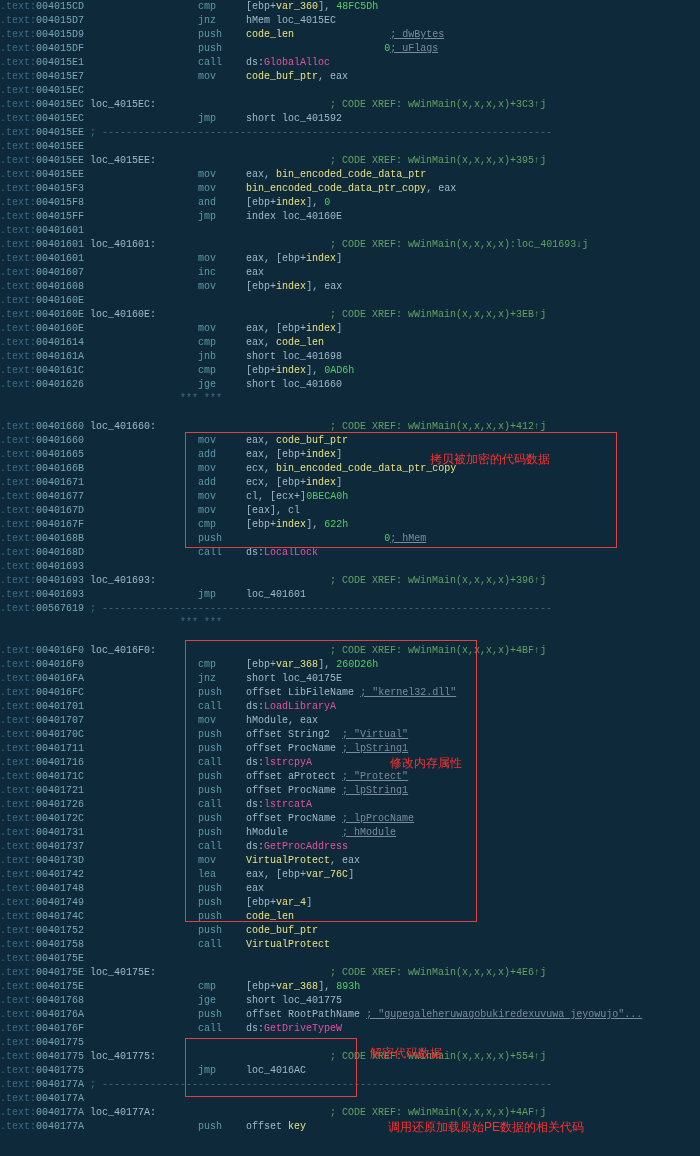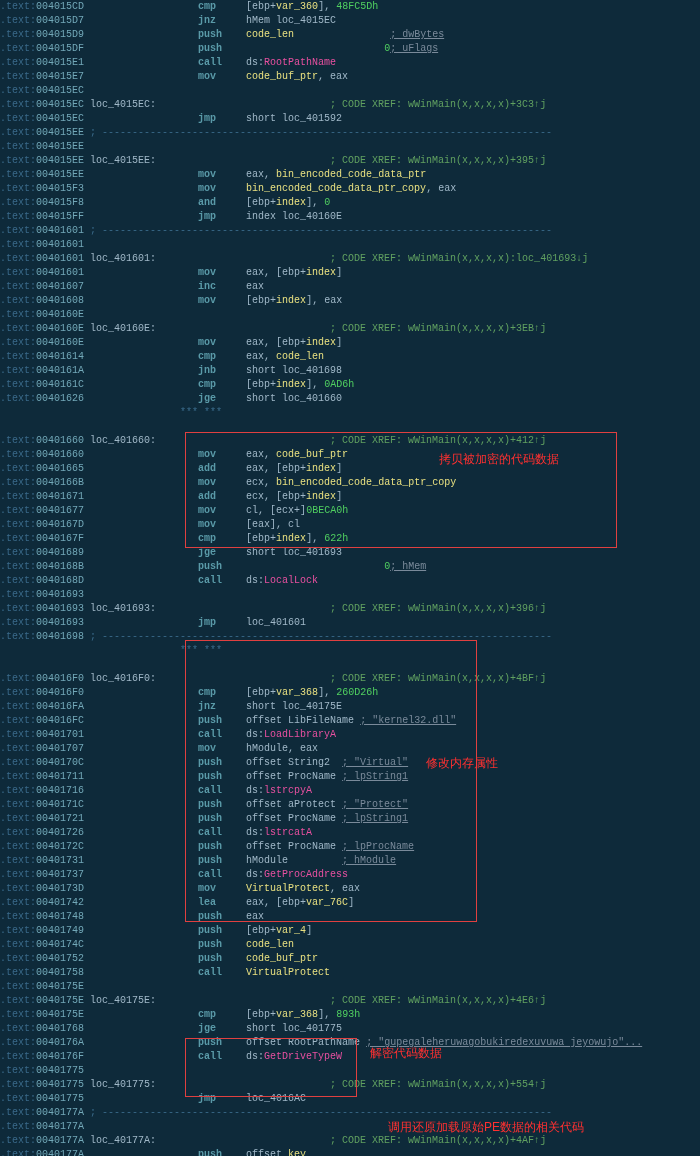--- a/index.html
+++ b/index.html
@@ -13,21 +13,21 @@
     width: 700px;
     position: relative;
   }
   .line {
     white-space: pre;
     height: 14px;
   }
   .seg { color: #3a6a8a; }
   .addr { color: #72a8b8; }
   .label { color: #a0b8c8; }
-  .mnem { color: #5a9aa8; font-weight: bold; }
+  .mnem { color: #5a9aa8; }
   .op { color: #a0b8c8; }
   .var { color: #e8e080; }
   .imm { color: #50d060; }
   .api { color: #e850a0; }
   .cmt { color: #7a8a9a; text-decoration: underline; }
   .xref { color: #60a060; }
   .dash { color: #3a6a8a; }
   .red-box {
     position: absolute;
     border: 1px solid #e04040;
@@ -42,33 +42,32 @@
   }
 </style>
 </head>
 <body>
 
 <div id="lines">
     <div class="line"><span class="seg">.text:</span><span class="addr">004015CD</span>                   <span class="mnem">cmp</span>     <span class="op">[ebp+</span><span class="var">var_360</span><span class="op">], </span><span class="imm">48FC5Dh</span></div>
     <div class="line"><span class="seg">.text:</span><span class="addr">004015D7</span>                   <span class="mnem">jnz</span>     <span class="op">hMem loc_4015EC</span></div>
     <div class="line"><span class="seg">.text:</span><span class="addr">004015D9</span>                   <span class="mnem">push</span>    <span class="op"></span><span class="var">code_len</span><span class="op">                </span><span class="cmt">; dwBytes</span></div>
     <div class="line"><span class="seg">.text:</span><span class="addr">004015DF</span>                   <span class="mnem">push</span>    <span class="op"></span><span class="op">                       </span><span class="imm">0</span><span class="cmt">; uFlags</span></div>
-    <div class="line"><span class="seg">.text:</span><span class="addr">004015E1</span>                   <span class="mnem">call</span>    <span class="op">ds:</span><span class="api">RootPathName</span></div>
+    <div class="line"><span class="seg">.text:</span><span class="addr">004015E1</span>                   <span class="mnem">call</span>    <span class="op">ds:</span><span class="api">GlobalAlloc</span></div>
     <div class="line"><span class="seg">.text:</span><span class="addr">004015E7</span>                   <span class="mnem">mov</span>     <span class="op"></span><span class="var">code_buf_ptr</span><span class="op">, eax</span></div>
     <div class="line"><span class="seg">.text:</span><span class="addr">004015EC</span> </div>
     <div class="line"><span class="seg">.text:</span><span class="addr">004015EC</span> <span class="label">loc_4015EC:</span><span class="xref">                             ; CODE XREF: wWinMain(x,x,x,x)+3C3↑j</span></div>
     <div class="line"><span class="seg">.text:</span><span class="addr">004015EC</span>                   <span class="mnem">jmp</span>     <span class="op">short loc_401592</span></div>
     <div class="line"><span class="seg">.text:</span><span class="addr">004015EE</span> <span class="dash">; ---------------------------------------------------------------------------</span></div>
     <div class="line"><span class="seg">.text:</span><span class="addr">004015EE</span> </div>
     <div class="line"><span class="seg">.text:</span><span class="addr">004015EE</span> <span class="label">loc_4015EE:</span><span class="xref">                             ; CODE XREF: wWinMain(x,x,x,x)+395↑j</span></div>
     <div class="line"><span class="seg">.text:</span><span class="addr">004015EE</span>                   <span class="mnem">mov</span>     <span class="op">eax, </span><span class="var">bin_encoded_code_data_ptr</span></div>
     <div class="line"><span class="seg">.text:</span><span class="addr">004015F3</span>                   <span class="mnem">mov</span>     <span class="op"></span><span class="var">bin_encoded_code_data_ptr_copy</span><span class="op">, eax</span></div>
     <div class="line"><span class="seg">.text:</span><span class="addr">004015F8</span>                   <span class="mnem">and</span>     <span class="op">[ebp+</span><span class="var">index</span><span class="op">], </span><span class="imm">0</span></div>
     <div class="line"><span class="seg">.text:</span><span class="addr">004015FF</span>                   <span class="mnem">jmp</span>     <span class="op">index loc_40160E</span></div>
-    <div class="line"><span class="seg">.text:</span><span class="addr">00401601</span> <span class="dash">; ---------------------------------------------------------------------------</span></div>
     <div class="line"><span class="seg">.text:</span><span class="addr">00401601</span> </div>
     <div class="line"><span class="seg">.text:</span><span class="addr">00401601</span> <span class="label">loc_401601:</span><span class="xref">                             ; CODE XREF: wWinMain(x,x,x,x):loc_401693↓j</span></div>
     <div class="line"><span class="seg">.text:</span><span class="addr">00401601</span>                   <span class="mnem">mov</span>     <span class="op">eax, [ebp+</span><span class="var">index</span><span class="op">]</span></div>
     <div class="line"><span class="seg">.text:</span><span class="addr">00401607</span>                   <span class="mnem">inc</span>     <span class="op">eax</span></div>
     <div class="line"><span class="seg">.text:</span><span class="addr">00401608</span>                   <span class="mnem">mov</span>     <span class="op">[ebp+</span><span class="var">index</span><span class="op">], eax</span></div>
     <div class="line"><span class="seg">.text:</span><span class="addr">0040160E</span> </div>
     <div class="line"><span class="seg">.text:</span><span class="addr">0040160E</span> <span class="label">loc_40160E:</span><span class="xref">                             ; CODE XREF: wWinMain(x,x,x,x)+3EB↑j</span></div>
     <div class="line"><span class="seg">.text:</span><span class="addr">0040160E</span>                   <span class="mnem">mov</span>     <span class="op">eax, [ebp+</span><span class="var">index</span><span class="op">]</span></div>
     <div class="line"><span class="seg">.text:</span><span class="addr">00401614</span>                   <span class="mnem">cmp</span>     <span class="op">eax, </span><span class="var">code_len</span></div>
     <div class="line"><span class="seg">.text:</span><span class="addr">0040161A</span>                   <span class="mnem">jnb</span>     <span class="op">short loc_401698</span></div>
@@ -77,27 +76,26 @@
     <div class="line"><span class="seg">                              *** ***</span></div>
     <div class="line">&nbsp;</div>
     <div class="line"><span class="seg">.text:</span><span class="addr">00401660</span> <span class="label">loc_401660:</span><span class="xref">                             ; CODE XREF: wWinMain(x,x,x,x)+412↑j</span></div>
     <div class="line"><span class="seg">.text:</span><span class="addr">00401660</span>                   <span class="mnem">mov</span>     <span class="op">eax, </span><span class="var">code_buf_ptr</span></div>
     <div class="line"><span class="seg">.text:</span><span class="addr">00401665</span>                   <span class="mnem">add</span>     <span class="op">eax, [ebp+</span><span class="var">index</span><span class="op">]</span></div>
     <div class="line"><span class="seg">.text:</span><span class="addr">0040166B</span>                   <span class="mnem">mov</span>     <span class="op">ecx, </span><span class="var">bin_encoded_code_data_ptr_copy</span></div>
     <div class="line"><span class="seg">.text:</span><span class="addr">00401671</span>                   <span class="mnem">add</span>     <span class="op">ecx, [ebp+</span><span class="var">index</span><span class="op">]</span></div>
     <div class="line"><span class="seg">.text:</span><span class="addr">00401677</span>                   <span class="mnem">mov</span>     <span class="op">cl, [ecx+</span><span class="op">]</span><span class="imm">0BECA0h</span></div>
     <div class="line"><span class="seg">.text:</span><span class="addr">0040167D</span>                   <span class="mnem">mov</span>     <span class="op">[eax], cl</span></div>
     <div class="line"><span class="seg">.text:</span><span class="addr">0040167F</span>                   <span class="mnem">cmp</span>     <span class="op">[ebp+</span><span class="var">index</span><span class="op">], </span><span class="imm">622h</span></div>
-    <div class="line"><span class="seg">.text:</span><span class="addr">00401689</span>                   <span class="mnem">jge</span>     <span class="op">short loc_401693</span></div>
     <div class="line"><span class="seg">.text:</span><span class="addr">0040168B</span>                   <span class="mnem">push</span>    <span class="op"></span><span class="op">                       </span><span class="imm">0</span><span class="cmt">; hMem</span></div>
     <div class="line"><span class="seg">.text:</span><span class="addr">0040168D</span>                   <span class="mnem">call</span>    <span class="op">ds:</span><span class="api">LocalLock</span></div>
     <div class="line"><span class="seg">.text:</span><span class="addr">00401693</span> </div>
     <div class="line"><span class="seg">.text:</span><span class="addr">00401693</span> <span class="label">loc_401693:</span><span class="xref">                             ; CODE XREF: wWinMain(x,x,x,x)+396↑j</span></div>
     <div class="line"><span class="seg">.text:</span><span class="addr">00401693</span>                   <span class="mnem">jmp</span>     <span class="op">loc_401601</span></div>
-    <div class="line"><span class="seg">.text:</span><span class="addr">00401698</span> <span class="dash">; ---------------------------------------------------------------------------</span></div>
+    <div class="line"><span class="seg">.text:</span><span class="addr">00567619</span> <span class="dash">; ---------------------------------------------------------------------------</span></div>
     <div class="line"><span class="seg">                              *** ***</span></div>
     <div class="line">&nbsp;</div>
     <div class="line"><span class="seg">.text:</span><span class="addr">004016F0</span> <span class="label">loc_4016F0:</span><span class="xref">                             ; CODE XREF: wWinMain(x,x,x,x)+4BF↑j</span></div>
     <div class="line"><span class="seg">.text:</span><span class="addr">004016F0</span>                   <span class="mnem">cmp</span>     <span class="op">[ebp+</span><span class="var">var_368</span><span class="op">], </span><span class="imm">260D26h</span></div>
     <div class="line"><span class="seg">.text:</span><span class="addr">004016FA</span>                   <span class="mnem">jnz</span>     <span class="op">short loc_40175E</span></div>
     <div class="line"><span class="seg">.text:</span><span class="addr">004016FC</span>                   <span class="mnem">push</span>    <span class="op">offset LibFileName </span><span class="cmt">; "kernel32.dll"</span></div>
     <div class="line"><span class="seg">.text:</span><span class="addr">00401701</span>                   <span class="mnem">call</span>    <span class="op">ds:</span><span class="api">LoadLibraryA</span></div>
     <div class="line"><span class="seg">.text:</span><span class="addr">00401707</span>                   <span class="mnem">mov</span>     <span class="op">hModule, eax</span></div>
     <div class="line"><span class="seg">.text:</span><span class="addr">0040170C</span>                   <span class="mnem">push</span>    <span class="op">offset String2  </span><span class="cmt">; "Virtual"</span></div>
     <div class="line"><span class="seg">.text:</span><span class="addr">00401711</span>                   <span class="mnem">push</span>    <span class="op">offset ProcName </span><span class="cmt">; lpString1</span></div>
@@ -124,19 +122,19 @@
     <div class="line"><span class="seg">.text:</span><span class="addr">00401775</span> </div>
     <div class="line"><span class="seg">.text:</span><span class="addr">00401775</span> <span class="label">loc_401775:</span><span class="xref">                             ; CODE XREF: wWinMain(x,x,x,x)+554↑j</span></div>
     <div class="line"><span class="seg">.text:</span><span class="addr">00401775</span>                   <span class="mnem">jmp</span>     <span class="op">loc_4016AC</span></div>
     <div class="line"><span class="seg">.text:</span><span class="addr">0040177A</span> <span class="dash">; ---------------------------------------------------------------------------</span></div>
     <div class="line"><span class="seg">.text:</span><span class="addr">0040177A</span> </div>
     <div class="line"><span class="seg">.text:</span><span class="addr">0040177A</span> <span class="label">loc_40177A:</span><span class="xref">                             ; CODE XREF: wWinMain(x,x,x,x)+4AF↑j</span></div>
     <div class="line"><span class="seg">.text:</span><span class="addr">0040177A</span>                   <span class="mnem">push</span>    <span class="op">offset </span><span class="var">key</span></div>
   </div>
 <div id="overlays">
     <div class="red-box" style="left: 185px; top: 432px; width: 430px; height: 114px;"></div>
-    <div class="red-label" style="left: 439px; top: 452px;">拷贝被加密的代码数据</div>
+    <div class="red-label" style="left: 430px; top: 452px;">拷贝被加密的代码数据</div>
     <div class="red-box" style="left: 185px; top: 640px; width: 290px; height: 280px;"></div>
-    <div class="red-label" style="left: 390px; top: 756px; margin-left: 36px;">修改内存属性</div>
+    <div class="red-label" style="left: 390px; top: 756px;">修改内存属性</div>
     <div class="red-box" style="left: 185px; top: 1038px; width: 170px; height: 57px;"></div>
     <div class="red-label" style="left: 370px; top: 1046px;">解密代码数据</div>
     <div class="red-label" style="left: 388px; top: 1120px;">调用还原加载原始PE数据的相关代码</div>
   </div>
 
 </body></html>

